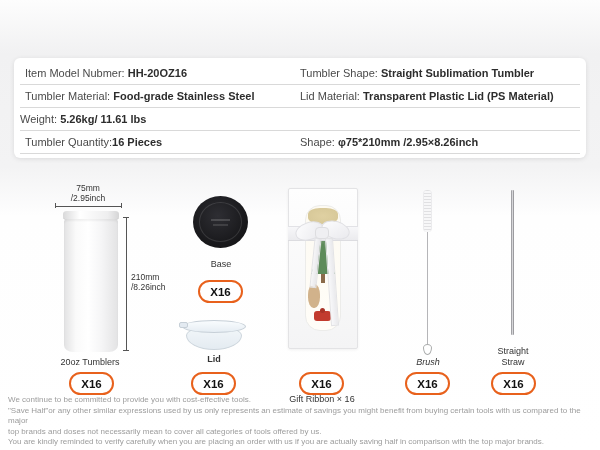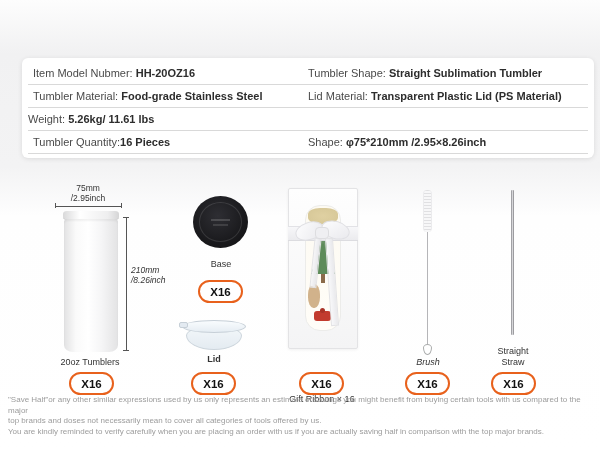--- a/index.html
+++ b/index.html
@@ -4,21 +4,21 @@
 <style>
   * { margin:0; padding:0; box-sizing:border-box; }
   html,body { width:600px; height:450px; overflow:hidden; }
   body { font-family:"Liberation Sans", sans-serif; }
   .page {
     position:relative; width:600px; height:450px;
     background:linear-gradient(180deg,#fdfdfd 0%,#f1f1f2 12%,#f3f3f4 37%,#fefefe 48%,#ffffff 100%);
   }
   
   .spec-card {
-    position:absolute; left:22px; top:58px; width:572px; height:100px;
+    position:absolute; left:14px; top:58px; width:572px; height:100px;
     background:#fff; border-radius:6px; box-shadow:0 1px 5px rgba(0,0,0,.10);
     padding:4px 6px 0 6px;
   }
   .spec-row {
     display:flex; height:23px; line-height:22px;
     border-bottom:1px solid #d9d9d9; font-size:11px; color:#4a4a4a;
   }
   .spec-cell-left { width:280px; padding-left:5px; white-space:nowrap; overflow:hidden; }
   .spec-cell-right { flex:1; white-space:nowrap; overflow:hidden; }
   .spec-val { font-weight:bold; color:#2d2d2d; }
@@ -155,21 +155,21 @@
     <div>/2.95inch</div>
   </div>
   <div class="dim-hline"></div>
   <div class="tick-v" style="left:55px; top:203px;"></div>
   <div class="tick-v" style="left:121px; top:203px;"></div>
   <div class="tumbler-cap"></div>
   <div class="tumbler-body"></div>
   <div class="dim-vline"></div>
   <div class="tick-h" style="left:123px; top:217px;"></div>
   <div class="tick-h" style="left:123px; top:350px;"></div>
-  <div class="dim-text" style="left:131px; top:265px;font-style:italic;">
+  <div class="dim-text" style="left:131px; top:272px;">
     <div>210mm</div>
     <div>/8.26inch</div>
   </div>
   <div class="plabel" style="left:40px; top:357px; width:100px;">20oz Tumblers</div>
   <div class="qty" style="left:69px; top:372px;">X16</div>
 
   <div class="base-img">
     <div class="base-ring"></div>
     <div class="base-mark1"></div>
     <div class="base-mark2"></div>
@@ -210,18 +210,19 @@
   <div class="qty" style="left:405px; top:372px;">X16</div>
 
   <div class="straw-img"></div>
   <div class="plabel" style="left:483px; top:346px; width:60px;">
     <div>Straight</div>
     <div>Straw</div>
   </div>
   <div class="qty" style="left:491px; top:372px;">X16</div>
 
   <div class="footer">
+    <div>We continue to be committed to provide you with cost-effective tools.</div>
     <div>"Save Half"or any other similar expressions used by us only represents an estimate of savings you might benefit from buying certain tools with us compared to the major</div>
     <div>top brands and doses not necessarily mean to cover all categories of tools offered by us.</div>
     <div>You are kindly reminded to verify carefully when you are placing an order with us if you are actually saving half in comparison with the top major brands.</div>
   </div>
 
 </div>
 
 </body></html>

